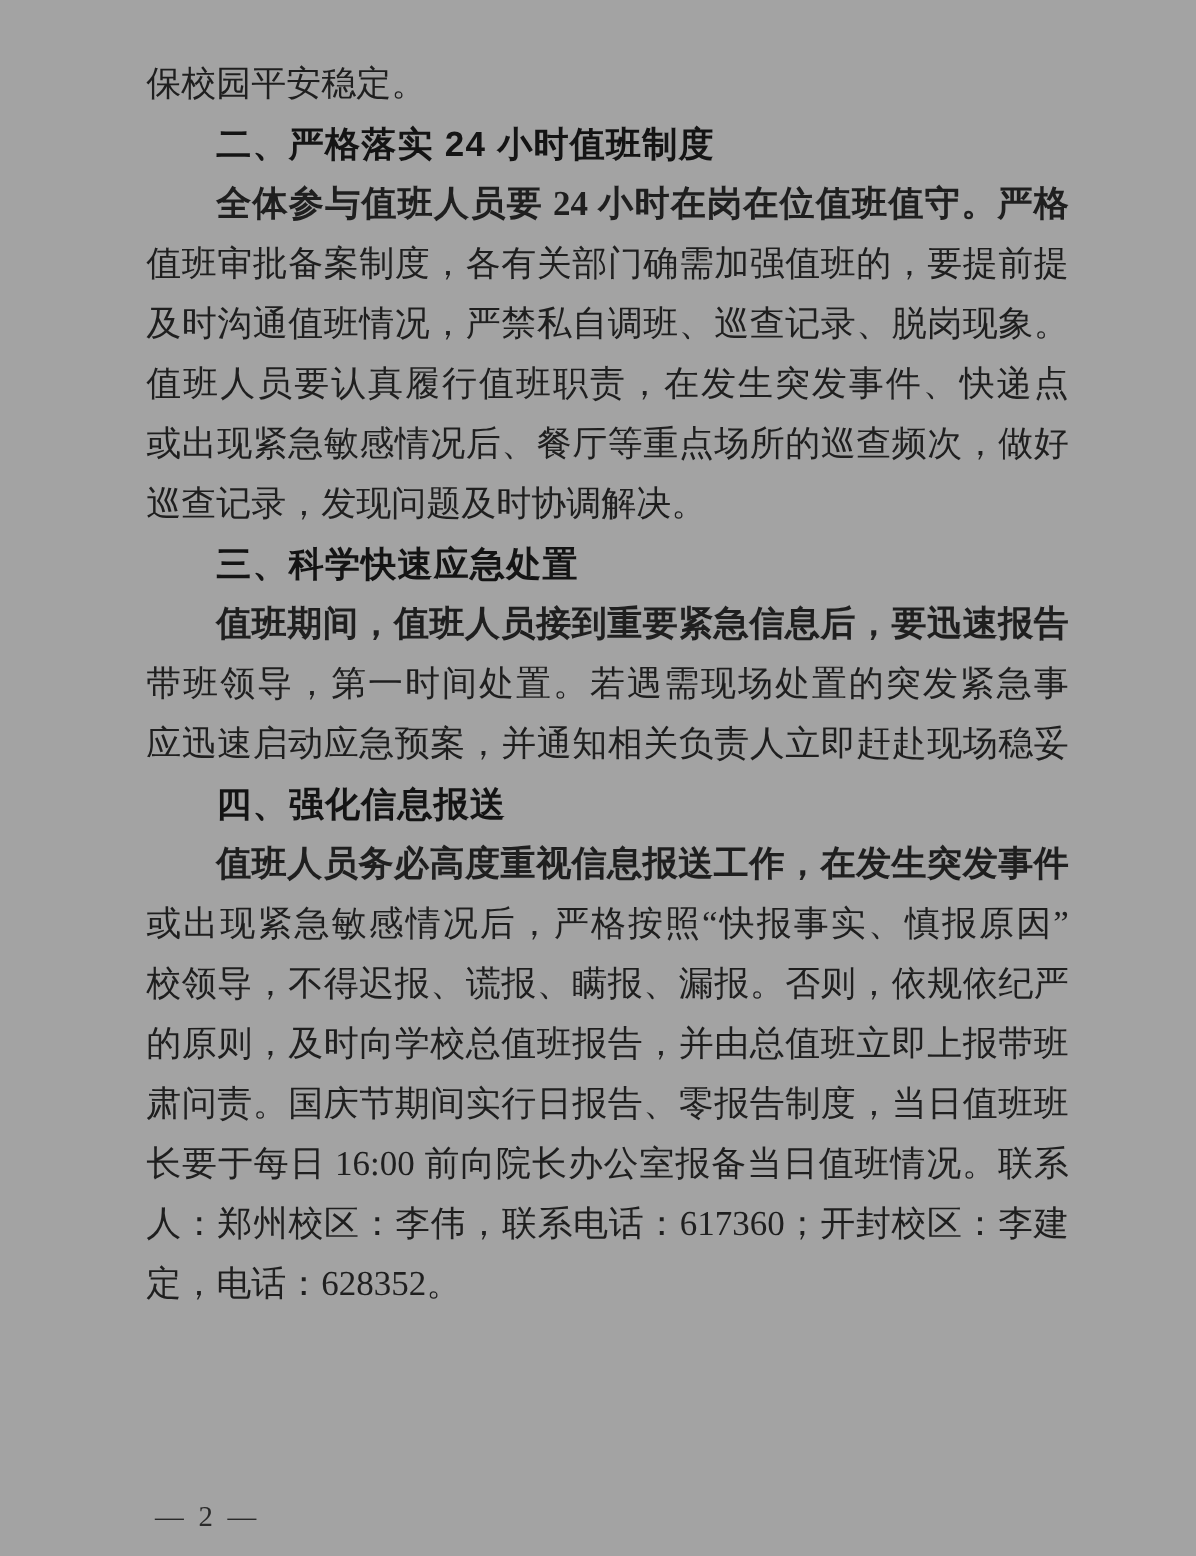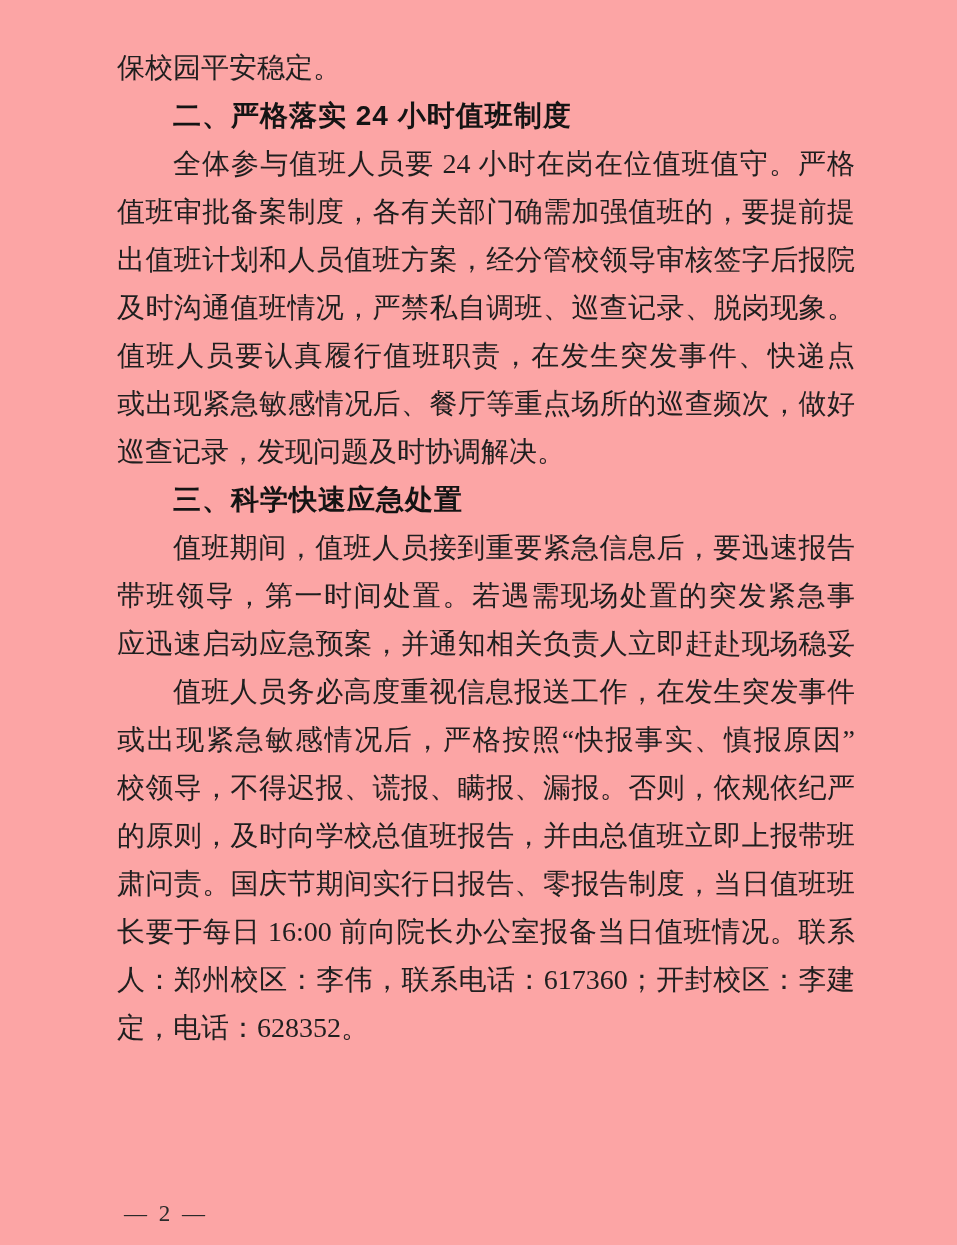--- a/index.html
+++ b/index.html
@@ -4,21 +4,21 @@
 <style>
   html, body {
     margin: 0;
     padding: 0;
     background: #ffffff;
   }
   .page {
     position: relative;
     width: 957px;
     height: 1245px;
-    background: #fca5a5;
+    background: #a3a3a3;
     overflow: hidden;
     font-family: "Liberation Serif", "DejaVu Serif", serif;
     color: #1f1f1f;
   }
   .text-column {
     position: absolute;
     left: 117px;
     top: 44px;
     width: 738px;
   }
@@ -29,20 +29,21 @@
     text-align: justify;
     text-align-last: justify;
     overflow: hidden;
   }
   .line.left {
     text-align: left;
     text-align-last: left;
   }
   .line.indent {
     text-indent: 2em;
+    font-weight: bold;
   }
   .heading {
     font-family: "Liberation Sans", "DejaVu Sans", sans-serif;
     font-weight: 700;
     font-size: 28px;
     line-height: 48px;
     height: 48px;
     text-indent: 2em;
     text-align: left;
     text-align-last: left;
@@ -63,31 +64,31 @@
 <body>
 
 <div class="page">
   <div class="text-column">
 
     <div class="line left">保校园平安稳定。</div>
 
     <div class="heading">二、严格落实 24 小时值班制度</div>
     <div class="line indent">全体参与值班人员要 24 小时在岗在位值班值守。严格</div>
     <div class="line">值班审批备案制度，各有关部门确需加强值班的，要提前提</div>
-    <div class="line">出值班计划和人员值班方案，经分管校领导审核签字后报院</div>
     <div class="line">及时沟通值班情况，严禁私自调班、巡查记录、脱岗现象。</div>
     <div class="line">值班人员要认真履行值班职责，在发生突发事件、快递点</div>
     <div class="line">或出现紧急敏感情况后、餐厅等重点场所的巡查频次，做好</div>
     <div class="line left">巡查记录，发现问题及时协调解决。</div>
 
     <div class="heading">三、科学快速应急处置</div>
     <div class="line indent">值班期间，值班人员接到重要紧急信息后，要迅速报告</div>
     <div class="line">带班领导，第一时间处置。若遇需现场处置的突发紧急事件，</div>
     <div class="line">应迅速启动应急预案，并通知相关负责人立即赶赴现场稳妥</div>
 
+    <div class="heading">四、强化信息报送</div>
     <div class="line indent">值班人员务必高度重视信息报送工作，在发生突发事件</div>
     <div class="line">或出现紧急敏感情况后，严格按照“快报事实、慎报原因”</div>
     <div class="line">校领导，不得迟报、谎报、瞒报、漏报。否则，依规依纪严</div>
     <div class="line">的原则，及时向学校总值班报告，并由总值班立即上报带班</div>
     <div class="line">肃问责。国庆节期间实行日报告、零报告制度，当日值班班</div>
     <div class="line">长要于每日 16:00 前向院长办公室报备当日值班情况。联系</div>
     <div class="line">人：郑州校区：李伟，联系电话：617360；开封校区：李建</div>
     <div class="line left">定，电话：628352。</div>
 
   </div>

